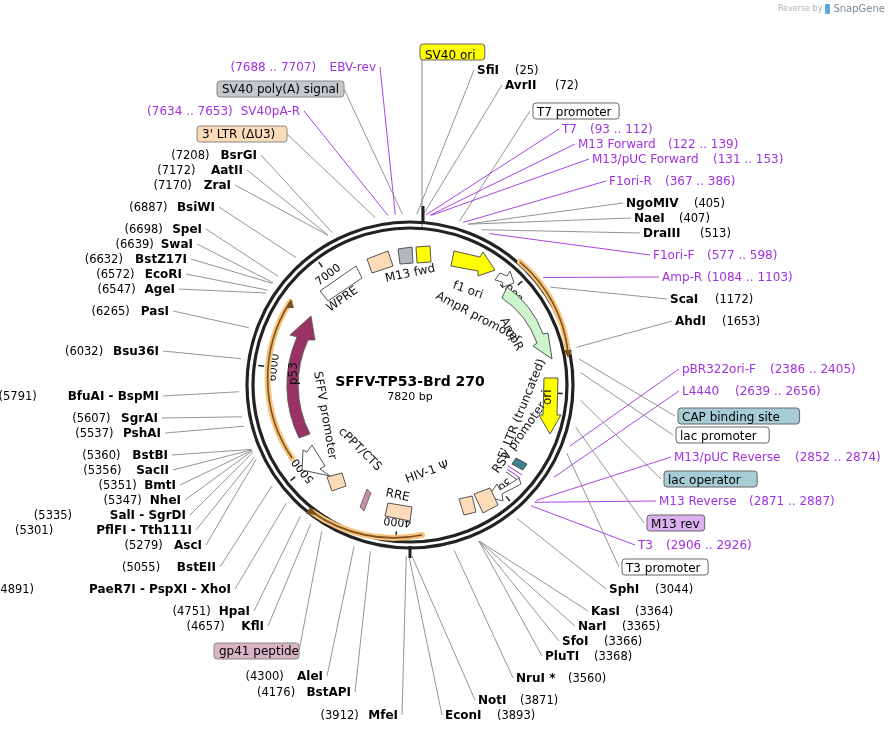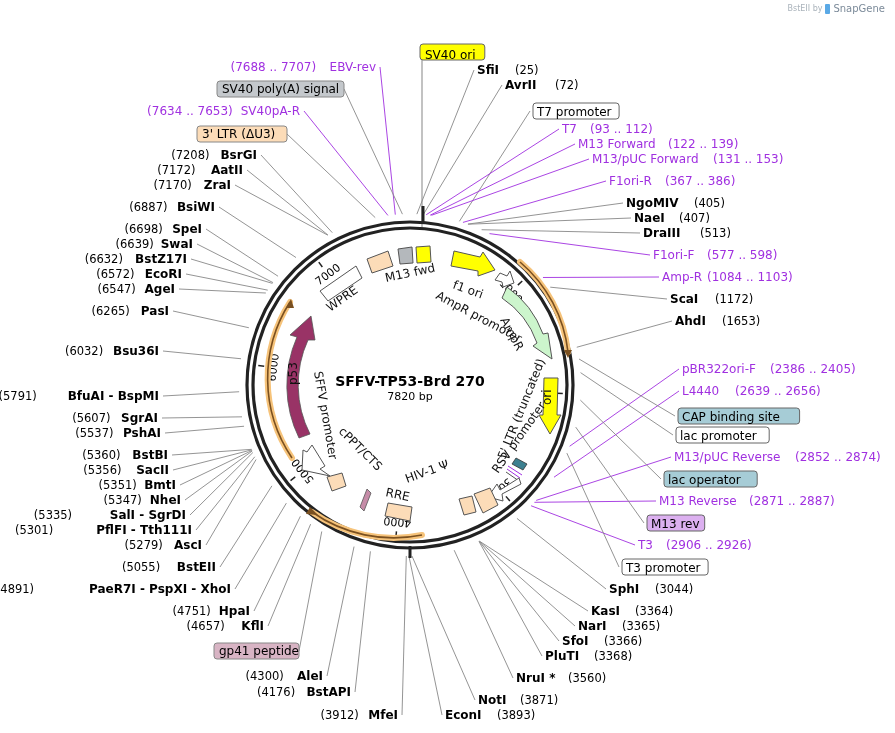--- a/index.html
+++ b/index.html
@@ -15,21 +15,21 @@
   .feat-lbl { font-size:12px; fill:#000; }
   .title { font-weight:bold; font-size:14px; fill:#000; }
   .subtitle { font-size:11px; fill:#000; }
   .tick { font-size:11px; fill:#000; }
   .inner-lbl { font-size:12px; fill:#111; }
 </style>
 </head>
 <body>
 
 <div class="credit">
-  <span>BstEII by</span>
+  <span>Reverse by</span>
   <span class="logo"></span>
   <span class="brand">SnapGene</span>
 </div>
 
 <svg id="map" viewBox="0 0 895 733" xmlns="http://www.w3.org/2000/svg">
   <g id="leaders">
       <line x1="422" y1="60" x2="422" y2="228" stroke="#999" stroke-width="1.2"></line>
       <polyline points="474,70 416.85302576544615,214.13737670907037" fill="none" stroke="#888" stroke-width="0.9"></polyline>
       <polyline points="502,85 423.2989582795402,214.5179255502824" fill="none" stroke="#888" stroke-width="0.9"></polyline>
       <polyline points="530,111 459.4189787078206,221.296717981966" fill="none" stroke="#888" stroke-width="0.9"></polyline>

